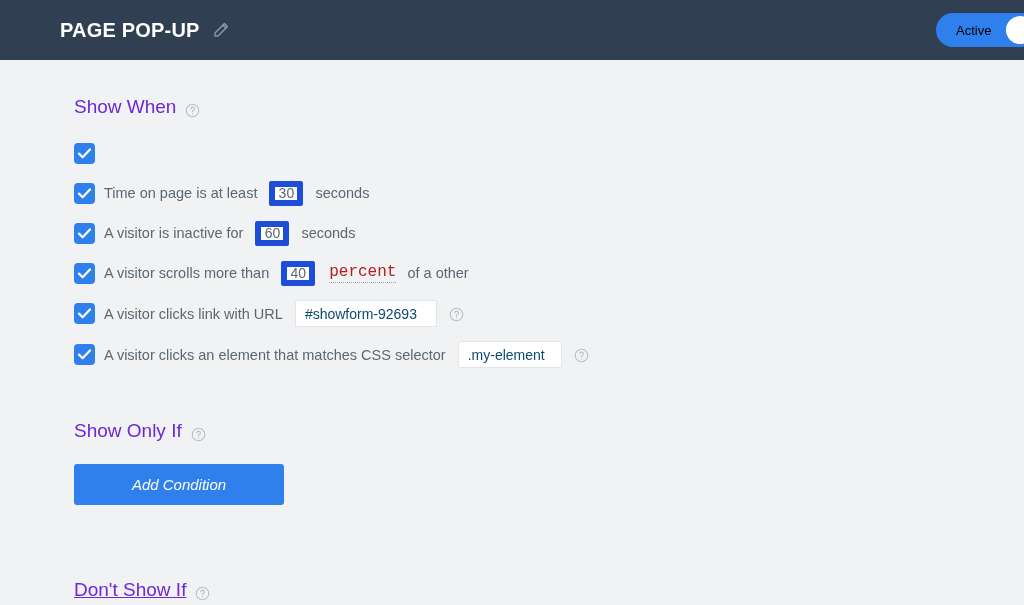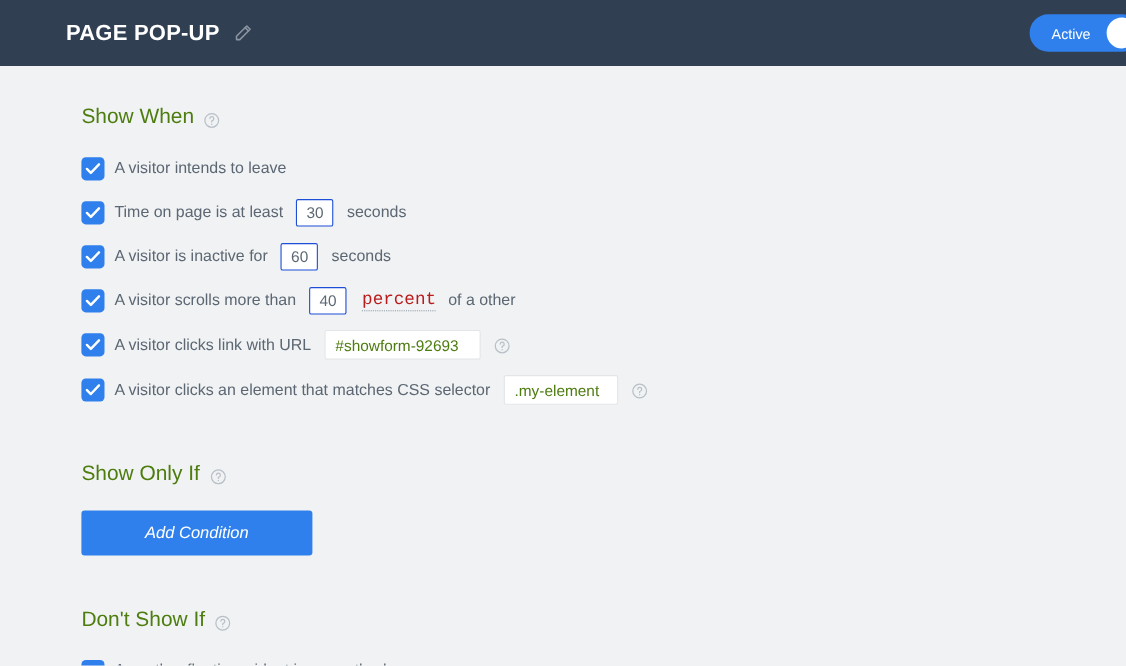--- a/index.html
+++ b/index.html
@@ -88,21 +88,21 @@
     height: 34px;
     background: #2f80ed;
     border-radius: 17px;
     display: flex;
     align-items: center;
     justify-content: flex-start;
     cursor: pointer;
   }
 
   .toggle-label {
-    color: #ffffff;
+    color: #000000;
     font-size: 13px;
     padding-left: 20px;
     white-space: nowrap;
   }
 
   .toggle-knob {
     position: absolute;
     right: 4px;
     top: 3px;
     width: 28px;
@@ -114,21 +114,21 @@
   
   .content {
     padding: 36px 0 0 74px;
   }
 
   .section-title {
     display: flex;
     align-items: center;
     gap: 9px;
     font-size: 19px;
-    color: #4d7c0f;
+    color: #6d28d9;
     margin-bottom: 22px;
   }
 
   .section-title .title-text { white-space: nowrap; }
 
   .help-icon {
     display: inline-block;
     width: 15px;
     height: 15px;
     flex: 0 0 auto;
@@ -167,39 +167,39 @@
     top: 4px;
     width: 15px;
     height: 13px;
   }
 
   .num-input {
     flex: 0 0 auto;
     width: 34px;
     height: 25px;
     background: #ffffff;
-    border: 1px solid #1d4ed8;
+    border: 6px solid #1d4ed8;
     border-radius: 2px;
     font-family: "Liberation Sans", sans-serif;
     font-size: 14px;
     color: #5c6773;
     text-align: center;
     outline: none;
     margin: 0 3px;
   }
 
   .text-input {
     flex: 0 0 auto;
     height: 27px;
     background: #ffffff;
     border: 1px solid #e3e6e9;
     border-radius: 2px;
     font-family: "Liberation Sans", sans-serif;
     font-size: 14px;
-    color: #4d7c0f;
+    color: #0c4a6e;
     padding: 0 9px;
     outline: none;
     margin: 0 3px;
   }
 
   .text-input.url { width: 142px; }
   .text-input.css { width: 104px; }
 
   .dotted-select {
     font-size: 16px;
@@ -222,21 +222,21 @@
     border: none;
     border-radius: 3px;
     color: #ffffff;
     font-family: "Liberation Sans", sans-serif;
     font-size: 15px;
     cursor: pointer;
     margin-top: 12px;
     font-style: italic;
   }
 
-  .section-gap-top2 { margin-top: 48px; }
+  .section-gap-top2 { margin-top: 74px; text-decoration: underline; }
 </style>
 </head>
 <body>
 
 <div class="header">
 
   <div class="header-left">
     <span class="app-title">PAGE POP-UP</span>
     <span class="pencil-icon">
       <svg viewBox="0 0 24 24" fill="none" stroke="#aeb6c0" stroke-width="1.9" stroke-linecap="round" stroke-linejoin="round">
@@ -266,21 +266,20 @@
       </svg>
     </span>
   </div>
 
   <div class="rule-row">
     <span class="checkbox">
       <svg viewBox="0 0 15 13" fill="none" stroke="#ffffff" stroke-width="2.2" stroke-linecap="round" stroke-linejoin="round">
         <path d="M2 6.6l3.6 3.6L13 2.4"></path>
       </svg>
     </span>
-    <span class="rule-text">A visitor intends to leave</span>
   </div>
 
   <div class="rule-row">
     <span class="checkbox">
       <svg viewBox="0 0 15 13" fill="none" stroke="#ffffff" stroke-width="2.2" stroke-linecap="round" stroke-linejoin="round">
         <path d="M2 6.6l3.6 3.6L13 2.4"></path>
       </svg>
     </span>
     <span class="rule-text">Time on page is at least</span>
     <input class="num-input" type="text" value="30" style="">

